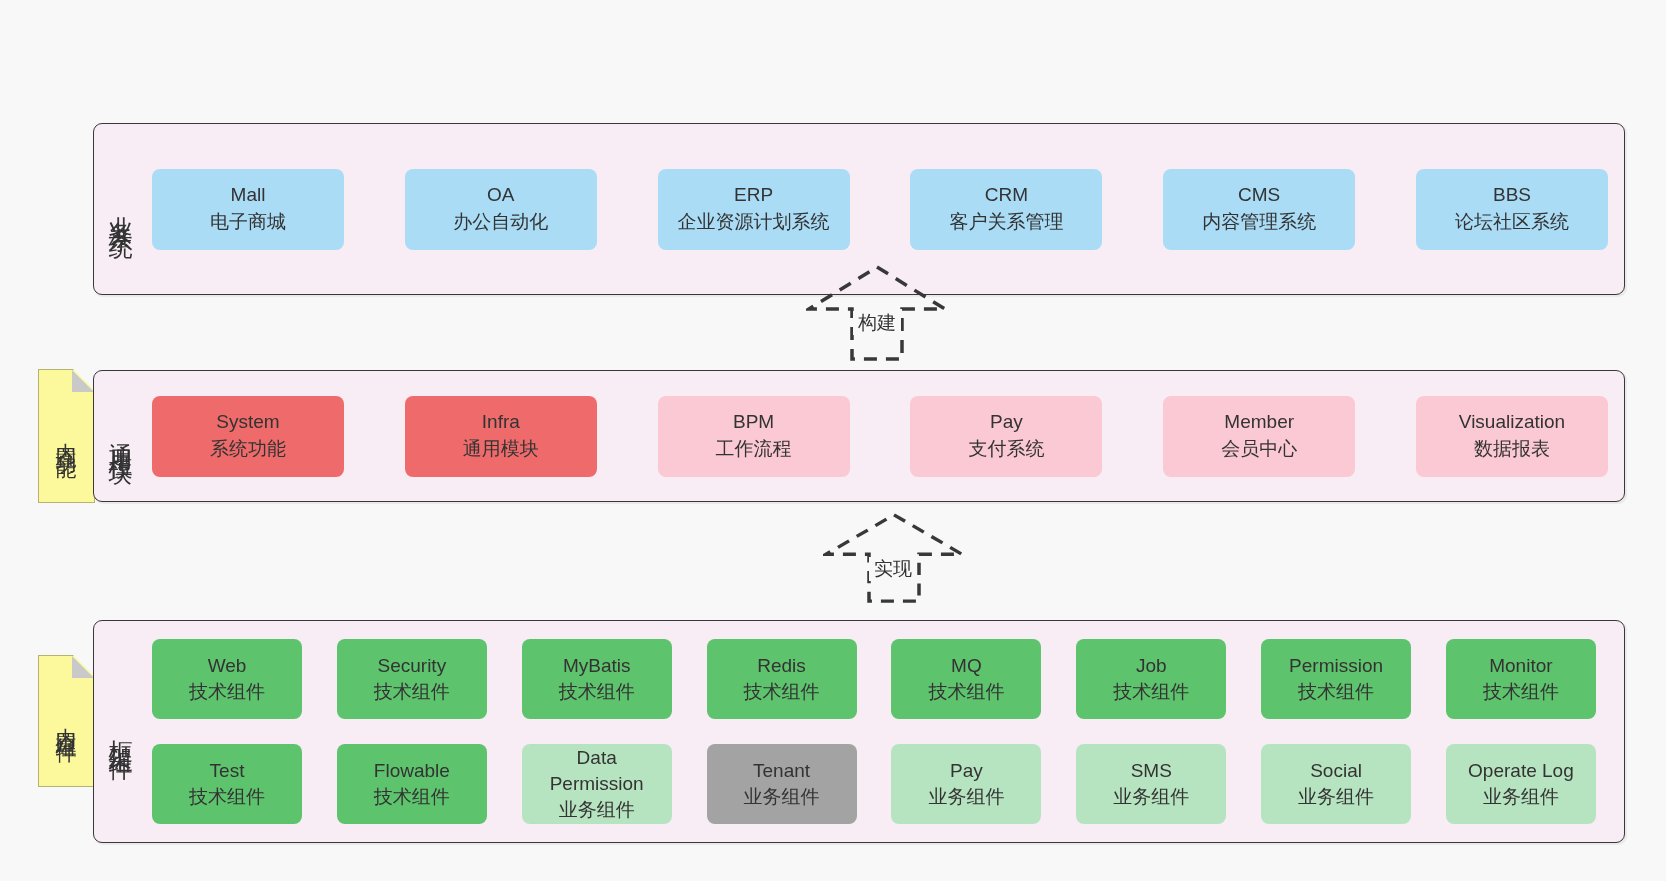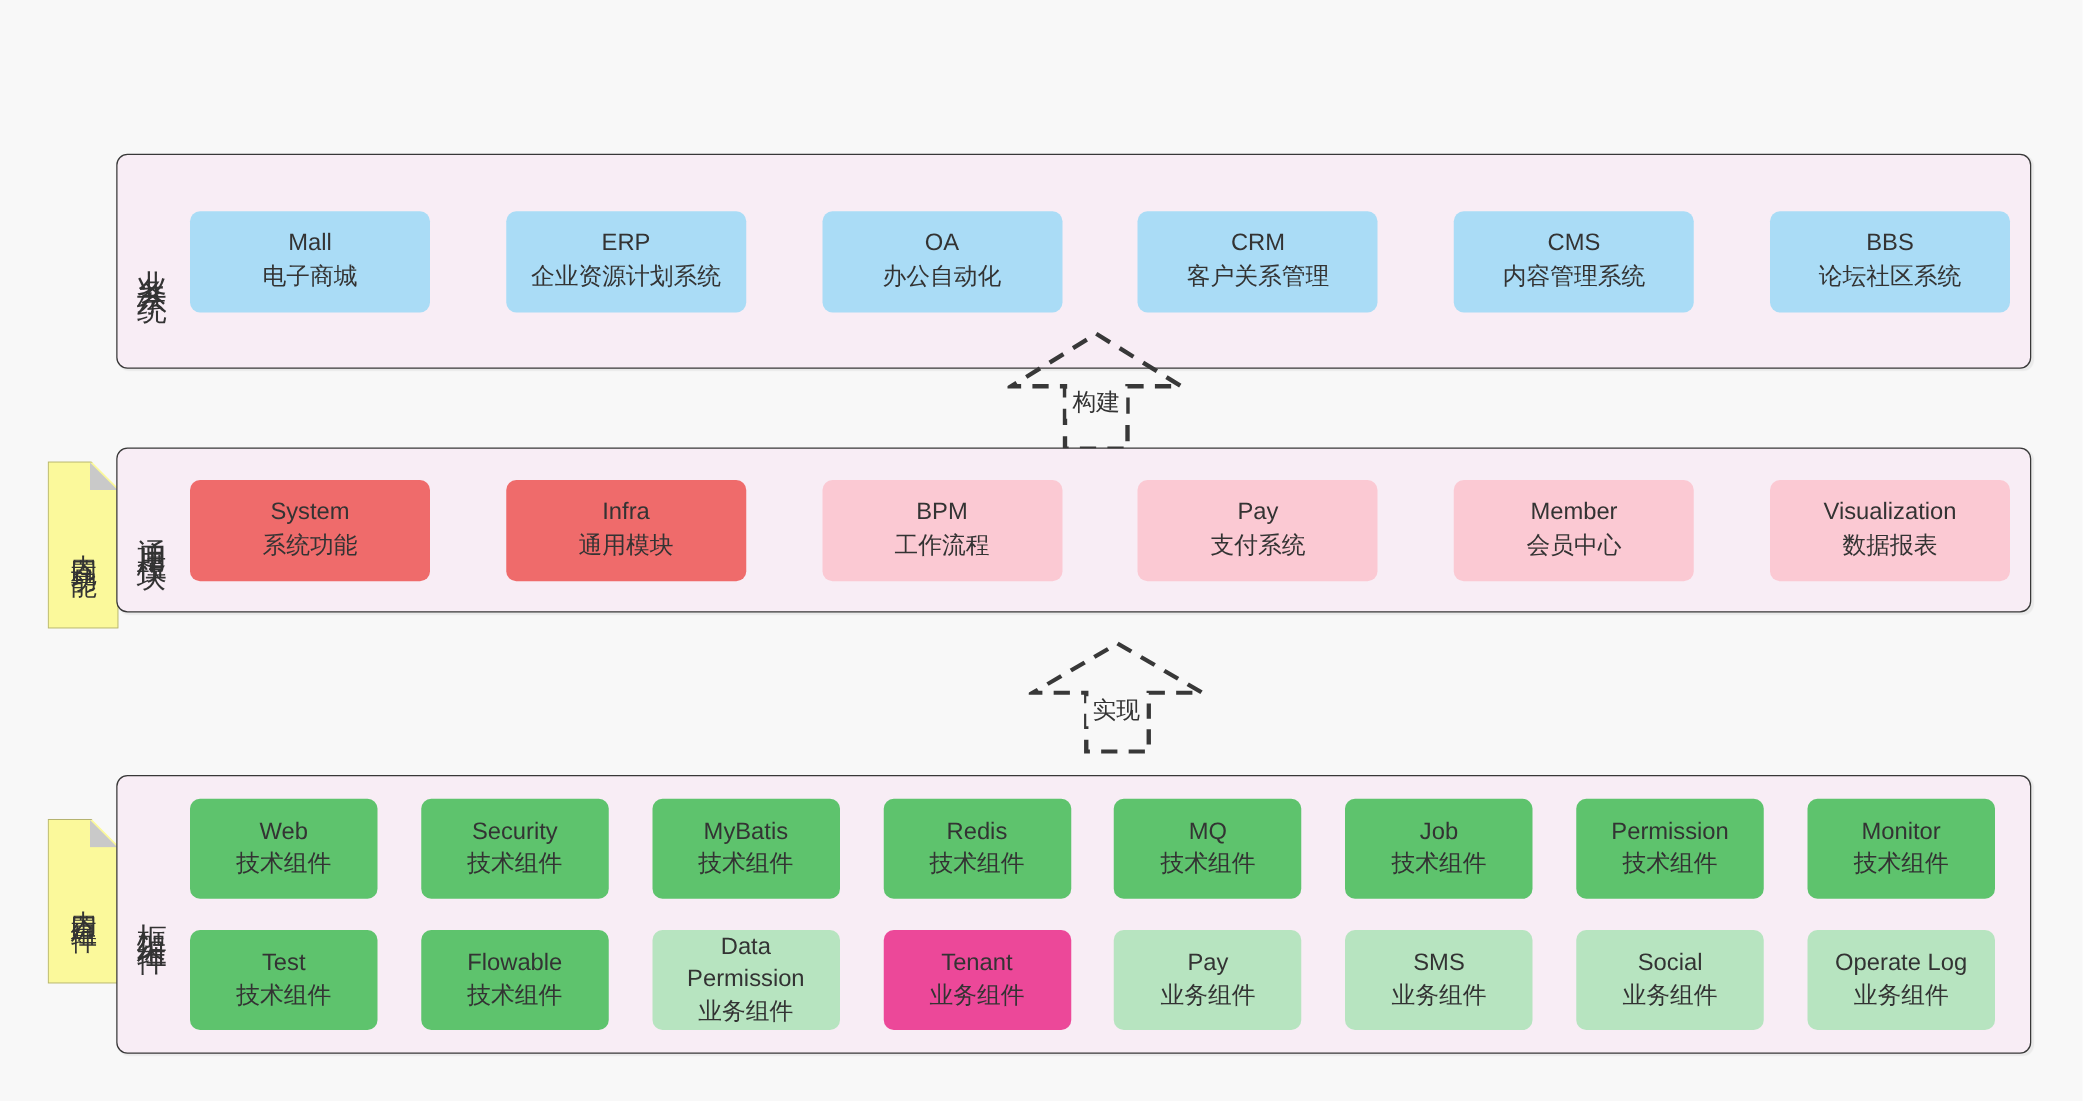--- a/index.html
+++ b/index.html
@@ -62,26 +62,26 @@
 <div class="canvas">
 
   <section class="panel panel-6" style="top:123px; height:172px;">
     <div class="v-label">业务系统</div>
     <div class="boxes">
         <div class="box" style="background: rgb(170, 220, 246);">
           <div>Mall</div>
           <div>电子商城</div>
         </div>
         <div class="box" style="background: rgb(170, 220, 246);">
+          <div>OA</div>
+          <div>办公自动化</div>
+        </div>
+        <div class="box" style="background: rgb(170, 220, 246);">
           <div>ERP</div>
           <div>企业资源计划系统</div>
-        </div>
-        <div class="box" style="background: rgb(170, 220, 246);">
-          <div>OA</div>
-          <div>办公自动化</div>
         </div>
         <div class="box" style="background: rgb(170, 220, 246);">
           <div>CRM</div>
           <div>客户关系管理</div>
         </div>
         <div class="box" style="background: rgb(170, 220, 246);">
           <div>CMS</div>
           <div>内容管理系统</div>
         </div>
         <div class="box" style="background: rgb(170, 220, 246);">
@@ -93,21 +93,21 @@
 
   <svg class="arrow-svg" style="left:806px; top:264px;" width="142" height="98" viewBox="0 0 142 98" preserveAspectRatio="none">
     <path d="M71,3 L139,45 L96,45 L96,95 L46,95 L46,45 L3,45 Z"></path>
   </svg>
   <div class="arrow-label" style="left:853px; top:311px;">构建</div>
 
   <div class="note" style="top:369px; height:134px;">
     <span class="fold"></span>
     <span class="note-text">内置功能</span>
   </div>
-  <section class="panel panel-6" style="top:358px; height:132px;">
+  <section class="panel panel-6" style="top:370px; height:132px;">
     <div class="v-label">通用模块</div>
     <div class="boxes">
         <div class="box" style="background: rgb(239, 107, 107);">
           <div>System</div>
           <div>系统功能</div>
         </div>
         <div class="box" style="background: rgb(239, 107, 107);">
           <div>Infra</div>
           <div>通用模块</div>
         </div>
@@ -182,21 +182,21 @@
             <div>技术组件</div>
           </div>
           <div class="box" style="background: rgb(94, 195, 109);">
             <div>Flowable</div>
             <div>技术组件</div>
           </div>
           <div class="box" style="background: rgb(183, 228, 192);">
             <div>Data Permission</div>
             <div>业务组件</div>
           </div>
-          <div class="box" style="background: #ec4899;">
+          <div class="box" style="background: #a3a3a3;">
             <div>Tenant</div>
             <div>业务组件</div>
           </div>
           <div class="box" style="background: rgb(183, 228, 192);">
             <div>Pay</div>
             <div>业务组件</div>
           </div>
           <div class="box" style="background: rgb(183, 228, 192);">
             <div>SMS</div>
             <div>业务组件</div>

